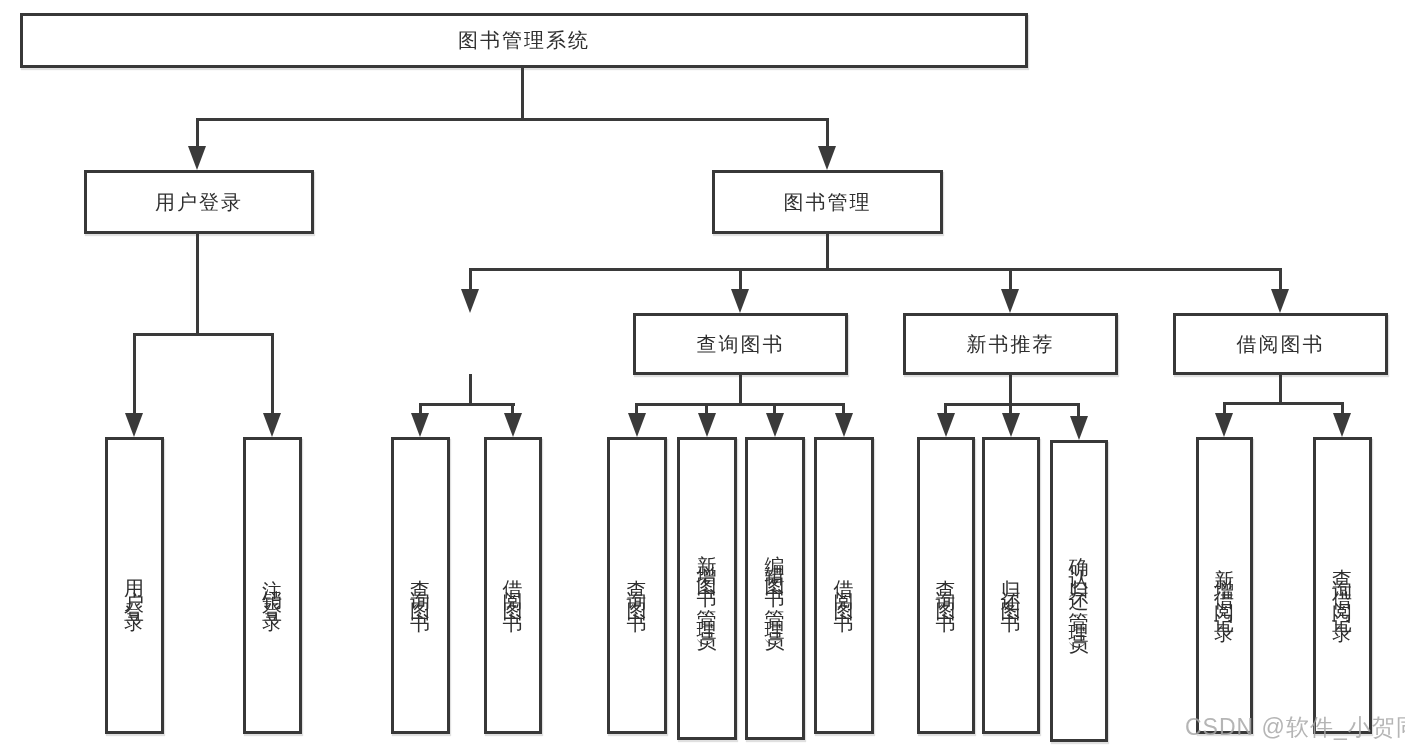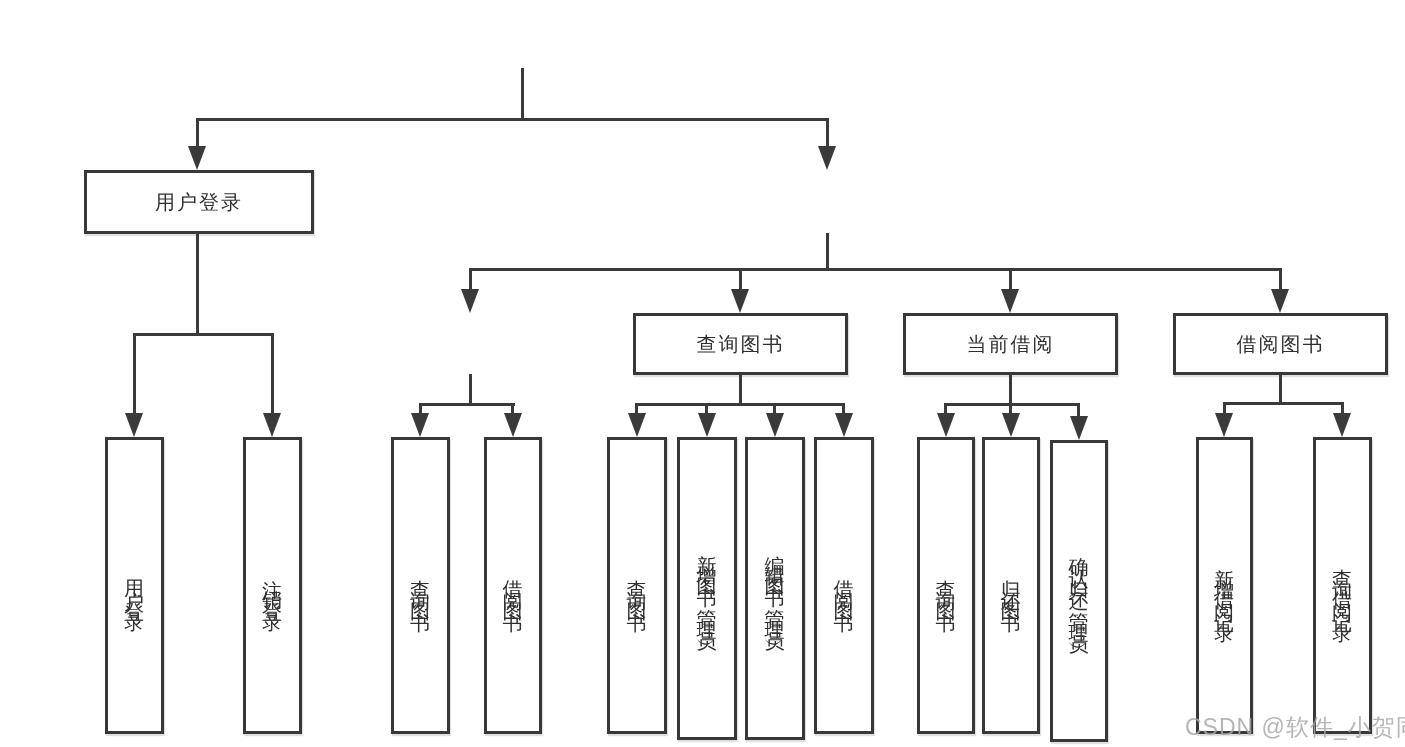--- a/index.html
+++ b/index.html
@@ -30,30 +30,36 @@
     position:absolute;left:1185px;top:712px;z-index:6;
     font-size:23px;letter-spacing:1px;color:rgba(168,168,168,0.85);
     white-space:nowrap;
   }
 </style>
 </head>
 <body>
 
 <div id="canvas">
 
+  <div class="box" style="left:20px;top:13px;width:1008px;height:55px">
+    <span class="htext">图书管理系统</span>
+  </div>
 
   <div class="box" style="left:84px;top:170px;width:230px;height:64px">
     <span class="htext">用户登录</span>
+  </div>
+  <div class="box" style="left:712px;top:170px;width:231px;height:64px">
+    <span class="htext">图书管理</span>
   </div>
 
   <div class="box" style="left:633px;top:313px;width:215px;height:62px">
     <span class="htext">查询图书</span>
   </div>
   <div class="box" style="left:903px;top:313px;width:215px;height:62px">
-    <span class="htext">当前借阅</span>
+    <span class="htext">新书推荐</span>
   </div>
   <div class="box" style="left:1173px;top:313px;width:215px;height:62px">
     <span class="htext">借阅图书</span>
   </div>
 
   <div class="box" style="left:105px;top:437px;width:59px;height:297px">
     <span class="vtext">用户登录</span>
   </div>
   <div class="box" style="left:243px;top:437px;width:59px;height:297px">
     <span class="vtext">注销登录</span>

